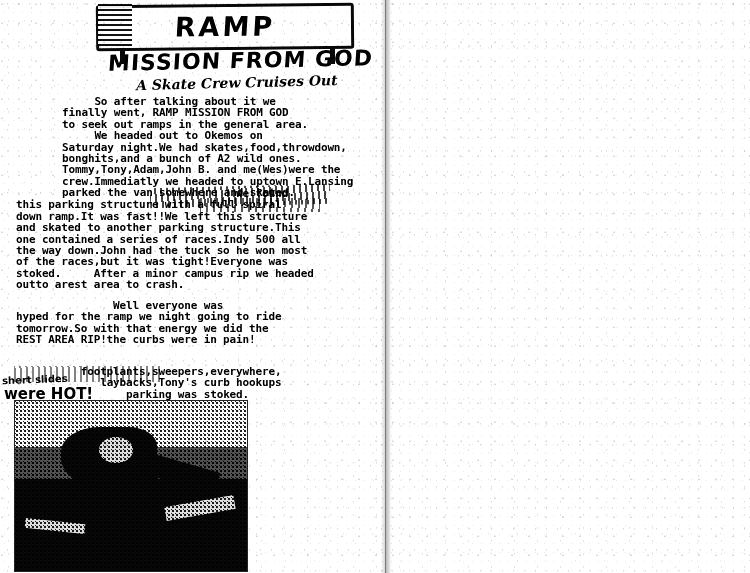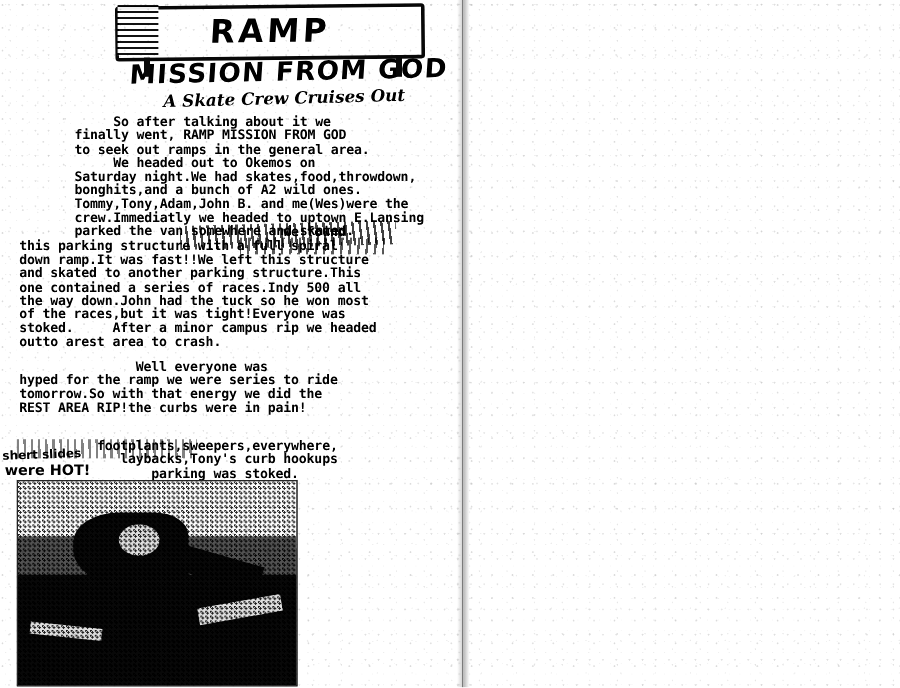--- a/index.html
+++ b/index.html
@@ -210,21 +210,21 @@
     color: #000;
     line-height: 1.15;
   }
   #caption-shert {
     left: 2px; top: 374px;
     font-size: 10px;
     transform: rotate(-2deg);
   }
   #caption-hot {
     left: 4px; top: 386px;
-    font-size: 12px;
+    font-size: 15px;
   }
 </style>
 </head>
 <body>
 
 <div id="zine-page">
 
   <div class="page-half" id="left-page">
 
     <div id="banner">
@@ -249,21 +249,21 @@
     <div class="typed" id="left-col-2">                                  we found
 this parking structure with a full spiral
 down ramp.It was fast!!We left this structure
 and skated to another parking structure.This
 one contained a series of races.Indy 500 all
 the way down.John had the tuck so he won most
 of the races,but it was tight!Everyone was
 stoked.     After a minor campus rip we headed
 outto arest area to crash.</div>
     <div class="typed" id="left-col-3">               Well everyone was
-hyped for the ramp we were series to ride
+hyped for the ramp we night going to ride
 tomorrow.So with that energy we did the
 REST AREA RIP!the curbs were in pain!</div>
     <div class="typed" id="left-col-4">          footplants,sweepers,everywhere,
              laybacks,Tony's curb hookups
                  parking was stoked.</div>
 
     <div class="scribble" id="scribble-1"></div>
     <div class="scribble" id="scribble-2"></div>
     <div class="scribble" id="scribble-4"></div>
 

